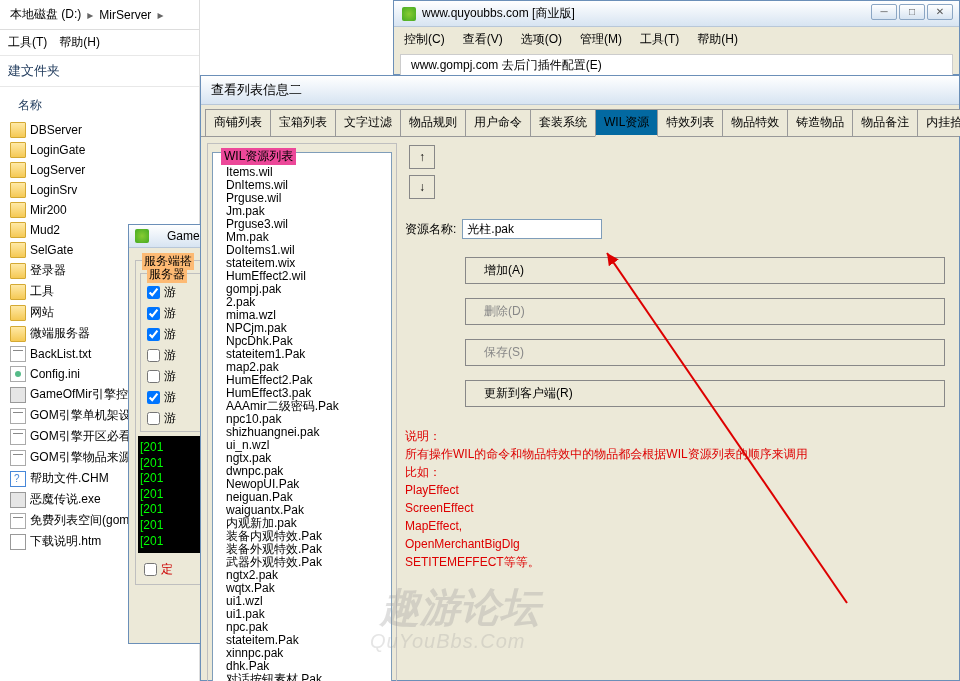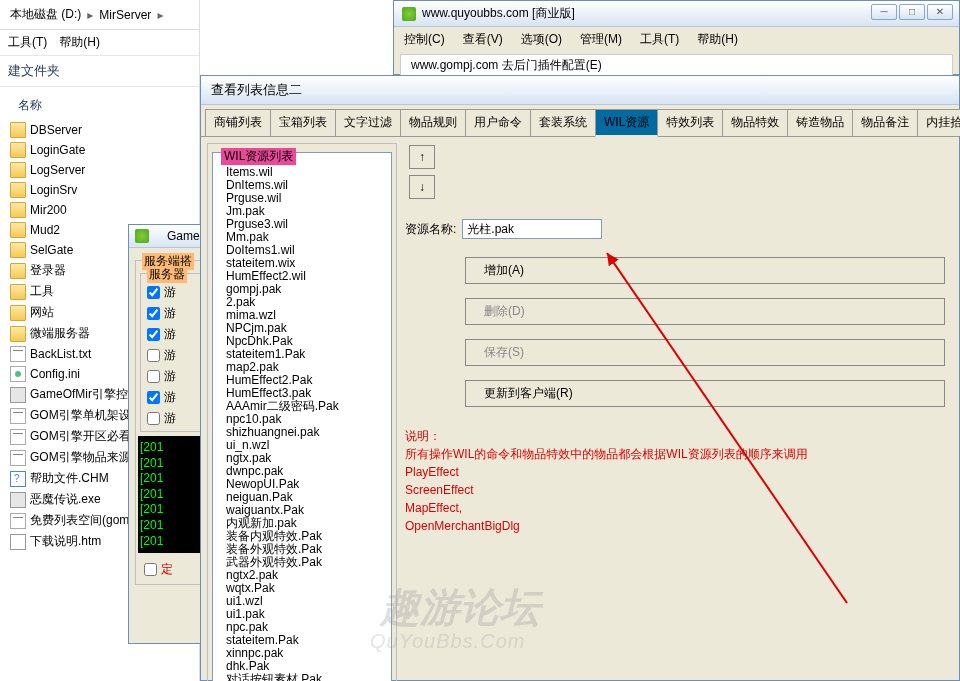--- a/index.html
+++ b/index.html
@@ -334,24 +334,26 @@
       </div>
       <div class="btn-row">
         <div class="btn">增加(A)</div>
         <div class="btn disabled">删除(D)</div>
         <div class="btn disabled">保存(S)</div>
         <div class="btn">更新到客户端(R)</div>
       </div>
       <div class="inst" id="inst">
           <div>说明：</div>
           <div>所有操作WIL的命令和物品特效中的物品都会根据WIL资源列表的顺序来调用</div>
+          <div>比如：</div>
           <div>PlayEffect</div>
           <div>ScreenEffect</div>
           <div>MapEffect,</div>
           <div>OpenMerchantBigDlg</div>
+          <div>SETITEMEFFECT等等。</div>
         </div>
       <svg class="arrow-line" style="left:190px; top:100px; width:300px; height:380px; pointer-events:none;">
         <defs>
             <marker id="ah" markerWidth="8" markerHeight="8" refX="6" refY="3" orient="auto">
               <path d="M0,0 L6,3 L0,6 Z" fill="#d00"></path>
             </marker>
           </defs>
         <line x1="260" y1="360" x2="20" y2="10" stroke="#d00" stroke-width="2" marker-end="url(#ah)"></line>
       </svg>
     </div>

